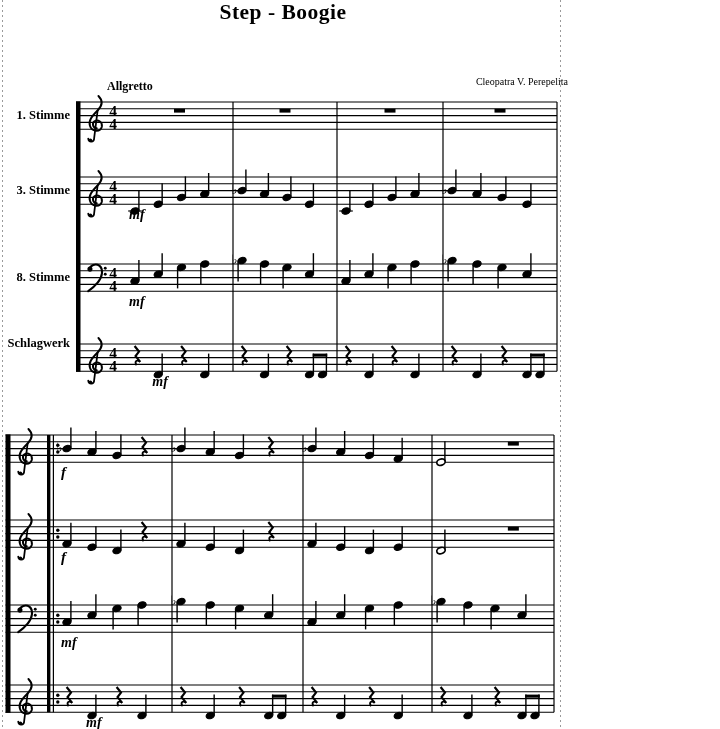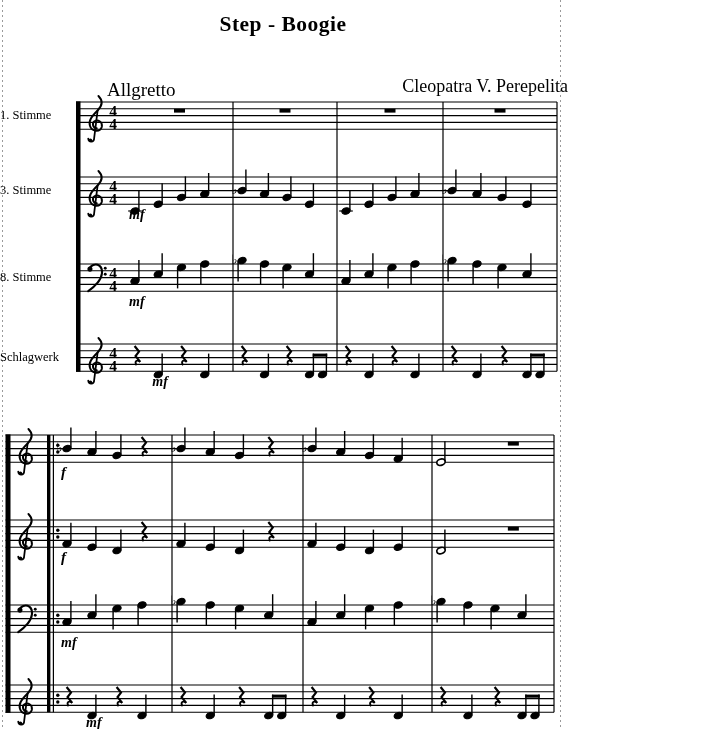--- a/index.html
+++ b/index.html
@@ -4,26 +4,26 @@
 <style>
   html,body{margin:0;padding:0}
   body{
     width:720px;height:729px;background:#ffffff;overflow:hidden;position:relative;
     font-family:"Liberation Serif","DejaVu Serif",serif;color:#000;
   }
   .guide{position:absolute;top:0;bottom:0;width:1px;
     background-image:repeating-linear-gradient(180deg,#9a9a9a 0 2px,transparent 2px 5px)}
   #guide-left{left:2px}
   #guide-right{left:560px}
-  #score-title{position:absolute;top:12px;left:0;width:566px;text-align:center;
+  #score-title{position:absolute;top:0;left:0;width:566px;text-align:center;
     font-weight:bold;font-size:21.5px;letter-spacing:.5px}
-  #composer-name{position:absolute;top:76px;left:360px;width:208px;text-align:right;font-size:18px}
-  #tempo-marking{position:absolute;top:79px;left:107px;font-weight:normal;font-size:19px}
-  .ilabel{position:absolute;left:0;width:70px;font-weight:normal;font-size:12.5px}
-  #ilabel-0{top:108px}#ilabel-1{top:183px}#ilabel-2{top:270px}#ilabel-3{top:350px}
+  #composer-name{position:absolute;top:76px;left:360px;width:208px;text-align:right;font-size:10px}
+  #tempo-marking{position:absolute;top:79px;left:107px;font-weight:bold;font-size:12px}
+  .ilabel{position:absolute;left:0;width:70px;text-align:right;font-weight:bold;font-size:12.5px}
+  #ilabel-0{top:108px}#ilabel-1{top:183px}#ilabel-2{top:270px}#ilabel-3{top:336px}
   #score-svg{position:absolute;left:0;top:0}
   text.ts{font:bold 15.5px "Liberation Serif","DejaVu Serif",serif}
   text.dyn{font:italic bold 14px "Liberation Serif","DejaVu Serif",serif}
   text.dynf{font:italic bold 15px "Liberation Serif","DejaVu Serif",serif}
   text.flat{font:13px "DejaVu Sans",sans-serif}
 </style>
 </head>
 <body>
 
 <div class="guide" id="guide-left"></div>

